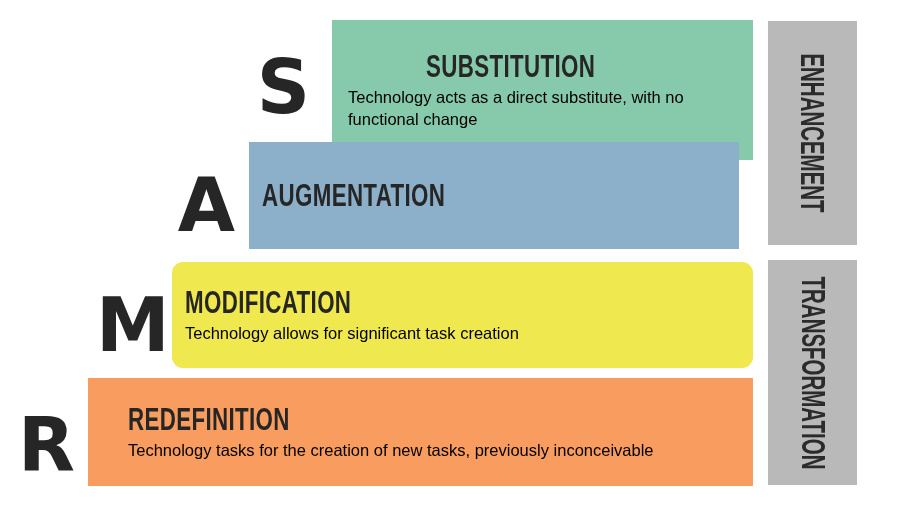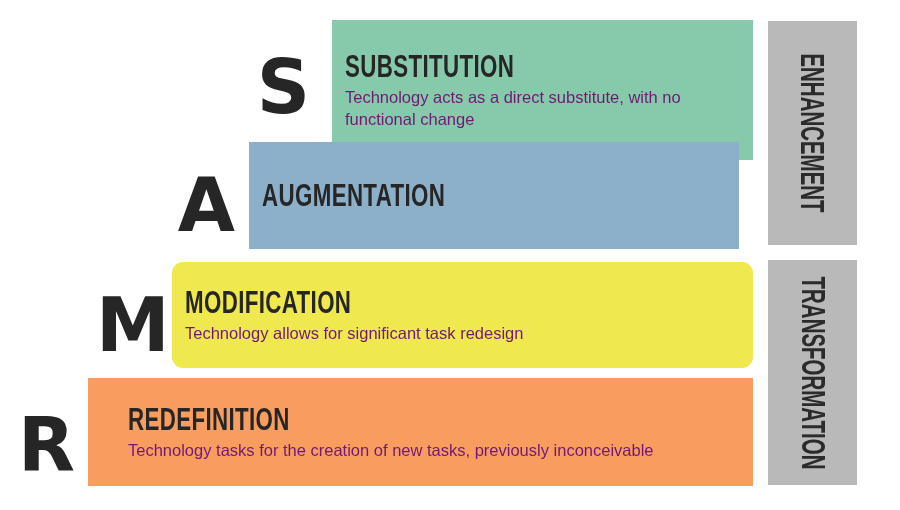--- a/index.html
+++ b/index.html
@@ -34,39 +34,39 @@
 
   
   .box {
     position: absolute;
     box-sizing: border-box;
     display: flex;
     flex-direction: column;
     justify-content: center;
     padding: 0 10px 0 13px;
   }
-  .box-s { left: 332px; top: 20px;  width: 421px; height: 140px; }
+  .box-s { left: 332px; top: 20px;  width: 421px; height: 140px; align-items: center; }
   .box-a { left: 249px; top: 142px; width: 490px; height: 107px; }
   .box-m { left: 172px; top: 262px; width: 581px; height: 106px; }
   .box-r { left: 88px;  top: 378px; width: 665px; height: 108px; }
 
   .heading {
     font-size: 31px;
     font-weight: 700;
     color: #262626;
     line-height: 1.15;
     white-space: nowrap;
     letter-spacing: 0.5px;
     transform: scaleX(0.72);
     transform-origin: left center;
   }
   .desc {
     font-size: 16.5px;
     line-height: 1.33;
-    color: #701a75;
+    color: #000000;
     margin-top: 3px;
   }
   .box-s .desc { max-width: 392px; }
   .box-a .desc { max-width: 478px; }
 
   
   .bar {
     position: absolute;
     left: 768px;
     width: 89px;
@@ -99,21 +99,21 @@
     <div class="heading">SUBSTITUTION</div>
     <div class="desc">Technology acts as a direct substitute, with no functional change</div>
   </div>
 
   <div class="box box-a" style="background: rgb(141, 176, 202);">
     <div class="heading">AUGMENTATION</div>
   </div>
 
   <div class="box box-m" style="background: rgb(240, 232, 79); border-radius: 11px;">
     <div class="heading">MODIFICATION</div>
-    <div class="desc">Technology allows for significant task redesign</div>
+    <div class="desc">Technology allows for significant task creation</div>
   </div>
 
   <div class="box box-r" style="background: rgb(248, 157, 95); padding-left: 40px;">
     <div class="heading">REDEFINITION</div>
     <div class="desc">Technology tasks for the creation of new tasks, previously inconceivable</div>
   </div>
 
   <div class="bar bar-top" style="background: rgb(185, 185, 185);">
     <span class="bar-label">ENHANCEMENT</span>
   </div>

